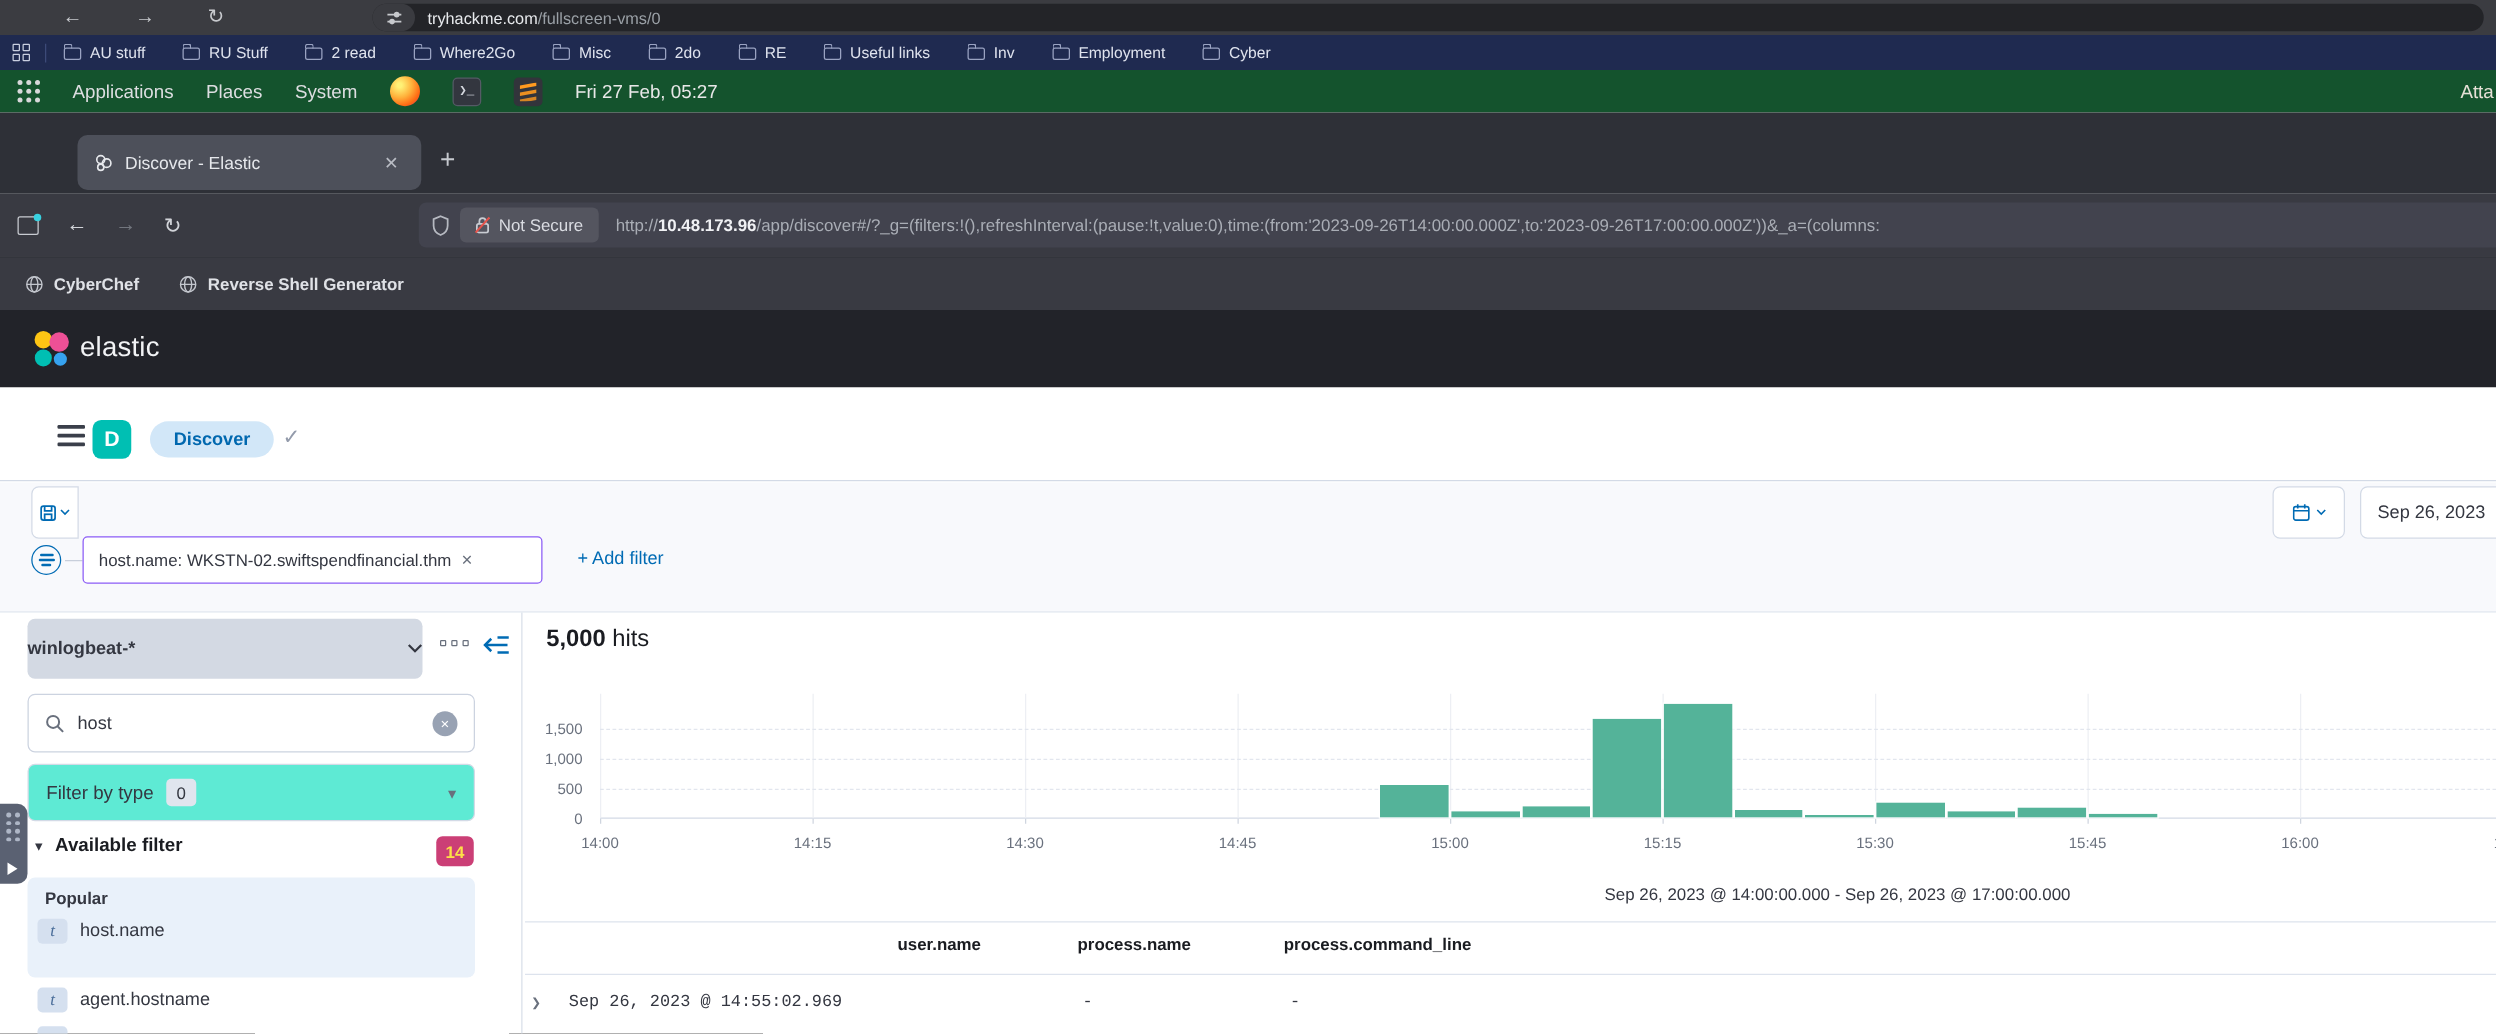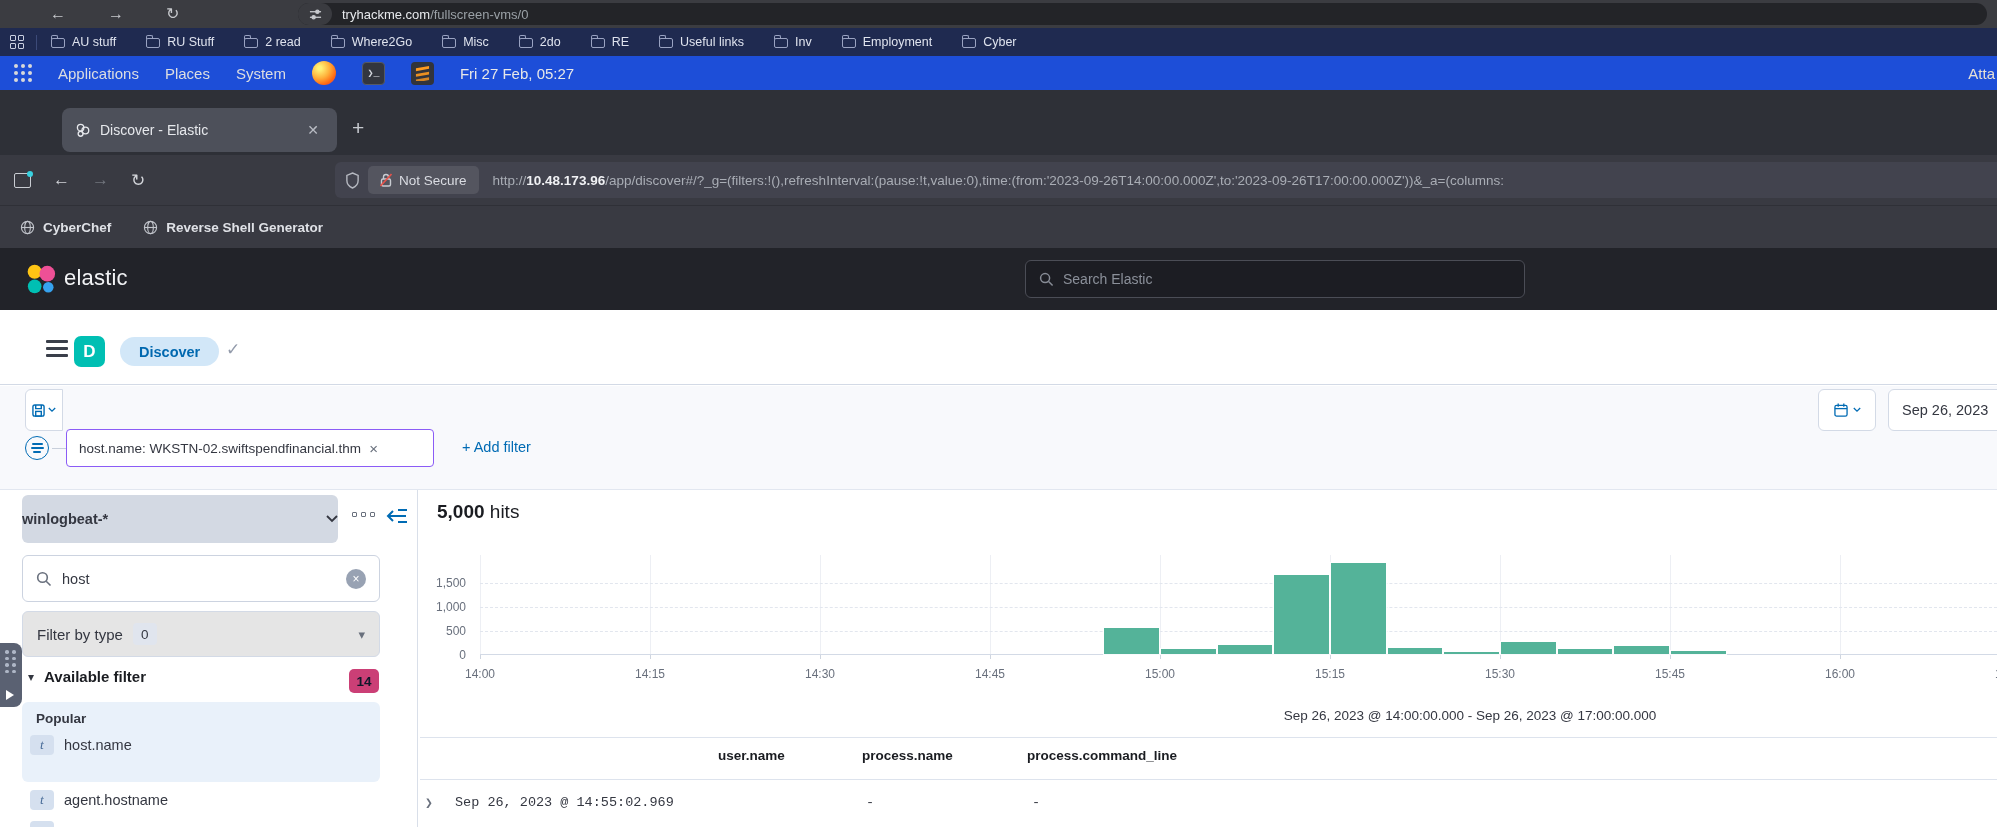--- a/index.html
+++ b/index.html
@@ -23,21 +23,21 @@
   .apps-grid { display:grid; grid-template-columns:6px 6px; grid-gap:2px; margin-right:12px; }
   .apps-grid i { width:6px; height:6px; border:1.2px solid #c9cfe0; border-radius:1px; }
   .bm-div { width:1px; height:15px; background:#3c4a78; margin-right:14px; }
   .bm-item { display:flex; align-items:center; gap:7px; margin-right:30px; cursor:pointer; }
   .bm-item span { font-size:12.5px; color:#dfe3ee; white-space:nowrap; }
   .folder { width:14px; height:10px; border:1.2px solid #9aa3c2; border-radius:2px; position:relative; margin-top:2px; }
   .folder::before { content:""; position:absolute; top:-4.5px; left:-1.2px; width:5px; height:3px;
                     border:1.2px solid #9aa3c2; border-bottom:none; border-radius:2px 2px 0 0; }
 
   
-  .gnome-bar { position:absolute; left:0; top:56px; width:1997px; height:34px; background:#1d4ed8;
+  .gnome-bar { position:absolute; left:0; top:56px; width:1997px; height:34px; background:#14532d;
                display:flex; align-items:center; padding-left:14px; gap:26px; }
   .dots9 { display:grid; grid-template-columns:repeat(3,4px); grid-gap:3px; }
   .dots9 i { width:4px; height:4px; border-radius:50%; background:#d8d8da; }
   .gmenu { font-size:15px; color:#dddee1; cursor:pointer; }
   .ffx { width:24px; height:24px; border-radius:50%;
          background:radial-gradient(circle at 32% 30%, #fff176 8%, #ffb13b 42%, #ff6611 72%, #c3279f 100%); cursor:pointer; }
   .termico { width:23px; height:23px; border-radius:4px; background:#33363f; border:1px solid #555a66;
              color:#d5d8df; font-family:"Liberation Mono", monospace; font-size:10px; display:flex;
              align-items:center; justify-content:center; cursor:pointer; }
   .sublico { width:23px; height:23px; border-radius:4px; background:#32343b; display:flex; align-items:center; justify-content:center; cursor:pointer; }
@@ -127,31 +127,31 @@
   .idx-pill b { font-size:14.5px; color:#343741; }
   .sb-dots { position:absolute; left:352px; top:512px; display:flex; gap:4px; cursor:pointer; }
   .sb-dots i { width:5px; height:5px; border:1.4px solid #69707d; border-radius:1px; }
   .sb-collapse { position:absolute; left:386px; top:507px; cursor:pointer; }
   .sb-search { position:absolute; left:22px; top:555px; width:358px; height:47px; background:#fff; border:1px solid #ccd3e0;
                border-radius:6px; display:flex; align-items:center; padding:0 13px; gap:10px; }
   .sb-search input { border:none; outline:none; font-size:14.5px; color:#343741; width:250px;
                      font-family:"Liberation Sans", sans-serif; }
   .sb-clear { margin-left:auto; width:20px; height:20px; border-radius:50%; background:#98a2b3; color:#fff;
               font-size:12px; display:flex; align-items:center; justify-content:center; cursor:pointer; }
-  .sb-ftype { position:absolute; left:22px; top:611px; width:358px; height:46px; background:#e5e5e5; border:1px solid #d3dae6;
+  .sb-ftype { position:absolute; left:22px; top:611px; width:358px; height:46px; background:#5eead4; border:1px solid #d3dae6;
               border-radius:6px; display:flex; align-items:center; padding:0 14px; gap:10px; cursor:pointer; }
   .sb-ftype span.lbl { font-size:15px; color:#343741; }
   .cntbadge { background:#e0e5ee; border-radius:4px; min-width:24px; height:22px; display:flex; align-items:center;
               justify-content:center; font-size:13.5px; color:#343741; }
   .sb-ftype .chev { margin-left:auto; color:#69707d; font-size:13px; }
   .avail { position:absolute; left:28px; top:668px; display:flex; align-items:center; gap:10px; cursor:pointer; }
   .avail .chev { color:#343741; font-size:12px; }
   .avail b { font-size:15px; color:#1a1c21; }
   .pinkbadge { position:absolute; left:349px; top:669px; width:30px; height:24px; border-radius:5px; background:#cb3f76;
-               color:#0f172a; font-weight:700; font-size:13.5px; display:flex; align-items:center; justify-content:center; }
+               color:#fde047; font-weight:700; font-size:13.5px; display:flex; align-items:center; justify-content:center; }
   .popular { position:absolute; left:22px; top:702px; width:358px; height:80px; background:#e9f1fa; border-radius:6px; }
   .pop-lbl { position:absolute; left:14px; top:9px; font-size:13.5px; font-weight:700; color:#343741; }
   .frow { display:flex; align-items:center; gap:10px; cursor:pointer; }
   .tbadge { width:24px; height:20px; border-radius:4px; background:#d5e0ef; color:#4a6d99;
             font-family:"Liberation Serif", serif; font-style:italic; font-size:13.5px;
             display:flex; align-items:center; justify-content:center; }
   .fname { font-size:14.5px; color:#343741; }
   .vm-handle { position:absolute; left:0; top:643px; width:22px; height:64px; background:#5a6172;
                border-radius:0 8px 8px 0; cursor:pointer; }
   .vm-handle .hdots { position:absolute; left:5px; top:7px; display:grid; grid-template-columns:4px 4px; grid-gap:3px; }
@@ -367,29 +367,20 @@
   <div class="es-header">
     <span class="es-logo">
       <svg width="37" height="37" viewBox="0 0 38 38">
         <circle cx="13" cy="11" r="7.2" fill="#fec514"></circle>
         <circle cx="26" cy="13" r="8" fill="#ee5096"></circle>
         <circle cx="13" cy="26" r="7" fill="#00bfb3"></circle>
         <circle cx="27" cy="27" r="5.4" fill="#36a2ef"></circle>
         </svg>
     </span>
     <span class="es-brand">elastic</span>
-    <div class="es-search">
-      <svg width="15" height="15" viewBox="0 0 16 16">
-        <g fill="none" stroke="#878c96" stroke-width="1.6">
-            <circle cx="6.5" cy="6.5" r="4.8"></circle>
-            <line x1="10.2" y1="10.2" x2="14.5" y2="14.5"></line>
-          </g>
-        </svg>
-      <input placeholder="Search Elastic" style="">
-    </div>
   </div>
 
   <div class="es-nav">
     <span class="burger">
         <i></i>
         <i></i>
         <i></i>
       </span>
     <span class="dbadge">D</span>
     <span class="crumb">Discover</span>

